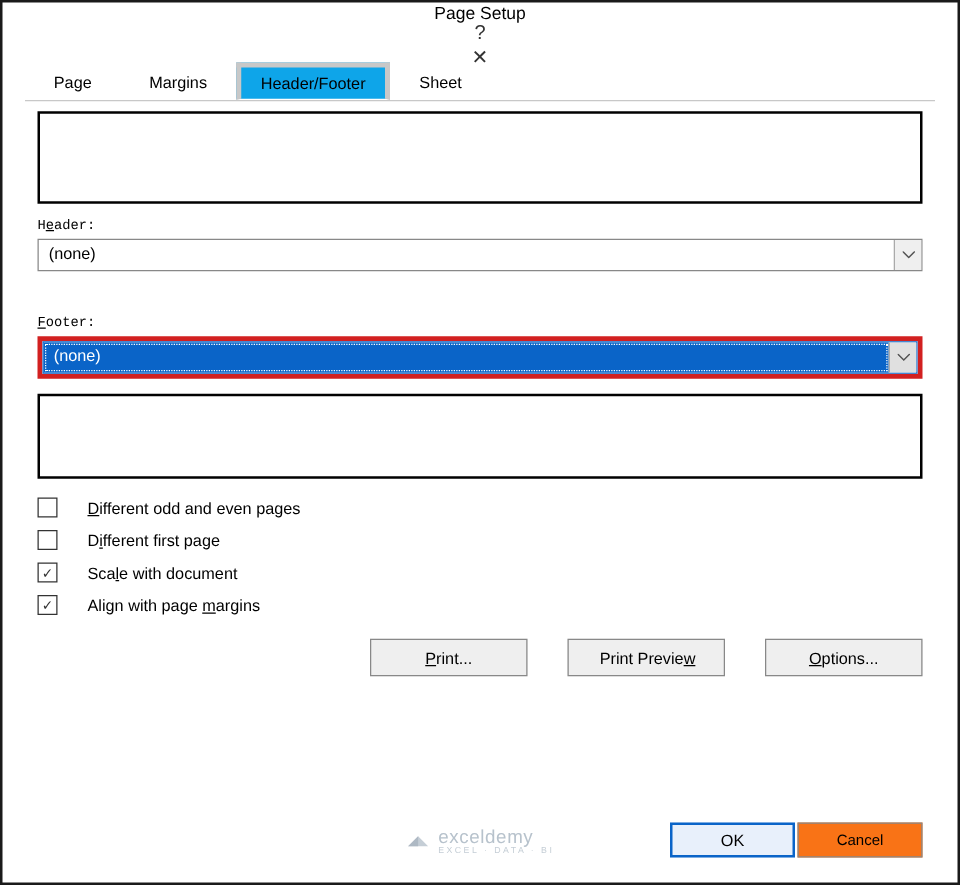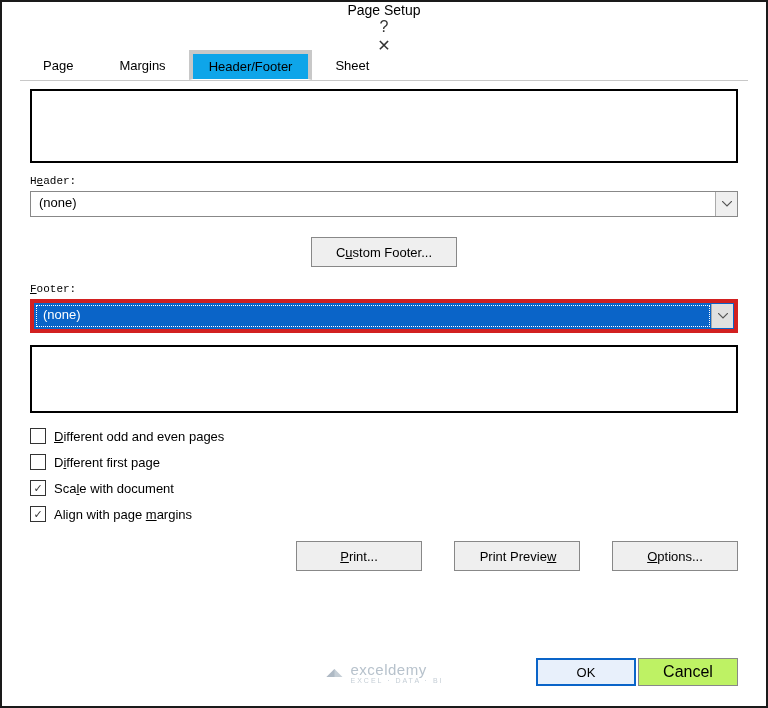--- a/index.html
+++ b/index.html
@@ -124,21 +124,21 @@
     justify-content: center;
     padding: 0 14px;
   }
   .checkbox-group {
     margin-top: 10px;
   }
   .checkrow {
     display: flex;
     align-items: center;
     height: 26px;
-    gap: 8px;
+    gap: 24px;
   }
   .checkbox {
     width: 16px;
     height: 16px;
     border: 1px solid #333;
     display: flex;
     align-items: center;
     justify-content: center;
     font-size: 11px;
     color: #333;
@@ -165,25 +165,25 @@
     background: #e8f0fb;
     display: flex;
     align-items: center;
     justify-content: center;
     font-size: 13px;
   }
   .cancelbtn {
     min-width: 100px;
     height: 28px;
     border: 1px solid #888;
-    background: #bef264;
-    display: flex;
-    align-items: center;
-    justify-content: center;
-    font-size: 16px;
+    background: #f97316;
+    display: flex;
+    align-items: center;
+    justify-content: center;
+    font-size: 12px;
   }
   .watermark {
     position: absolute;
     bottom: 22px;
     left: 50%;
     transform: translateX(-50%);
     font-size: 15px;
     color: #b7c2cc;
     display: flex;
     align-items: center;
@@ -234,23 +234,20 @@
   <div class="combo">
     <div class="value">(none)</div>
     <div class="arrow">
       <svg viewBox="0 0 10 6">
           <path d="M0 0 L5 5 L10 0" fill="none" stroke="#555" stroke-width="1.2"></path>
         </svg>
     </div>
   </div>
 
   <div class="btn-row">
-    <div class="winbtn">
-        <span>C<u>u</u>stom Footer...</span>
-      </div>
   </div>
 
   <div class="section-label" style="margin-top:16px;"><u>F</u>ooter:</div>
 
   <div class="highlight-arrow">
     <div class="combo selected" style="border:1px solid #0a64c8;">
       <div class="value">(none)</div>
       <div class="arrow" style="background:#e0e0e0;">
         <svg viewBox="0 0 10 6">
             <path d="M0 0 L5 5 L10 0" fill="none" stroke="#555" stroke-width="1.2"></path>

